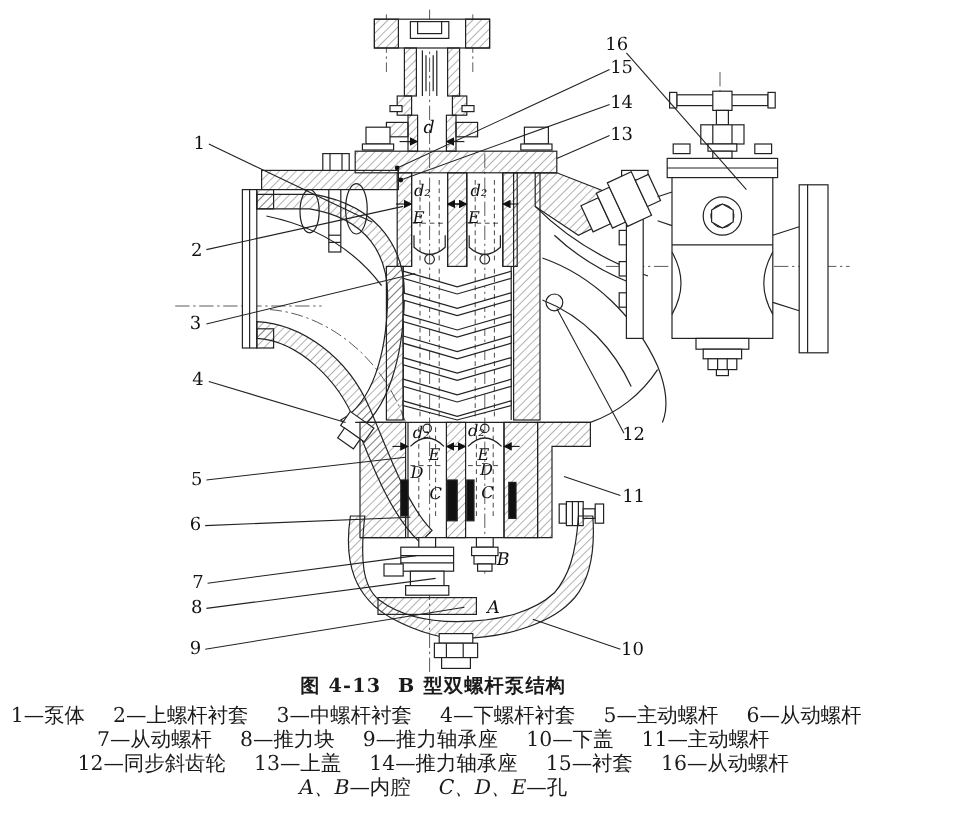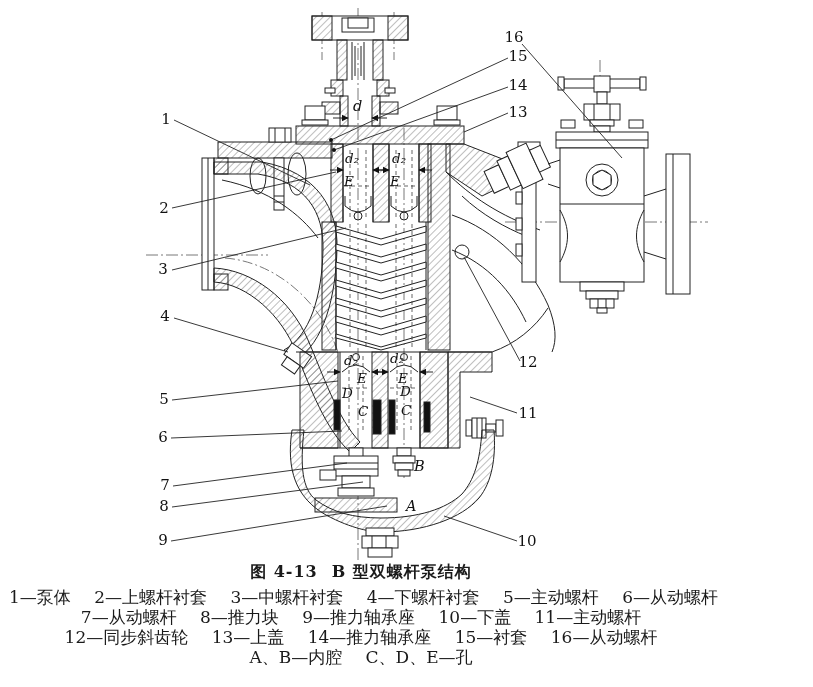--- a/index.html
+++ b/index.html
@@ -5,21 +5,21 @@
   html,body{margin:0;padding:0;background:#fff;}
   .page{position:relative;width:813px;height:687px;background:#fff;overflow:hidden;
         font-family:"DejaVu Serif","Liberation Serif",serif;color:#1a1a1a;}
   .drawing-svg{position:absolute;left:0;top:0;}
   .textblock{position:absolute;left:0;top:560px;width:722px;text-align:center;}
   .caption{font-size:16px;font-weight:bold;letter-spacing:1px;margin:2px 0 4px 0;}
   .caption .cap-prefix{margin-right:14px;}
   .legend-line{font-size:17px;line-height:20px;white-space:nowrap;}
   .li{margin:0 9px;}
   .li .num{font-family:"DejaVu Serif","Liberation Serif",serif;}
-  .li .ital{}
+  .li .ital{font-style:italic;}
   svg text{font-family:"DejaVu Serif","Liberation Serif",serif;fill:#111;}
   svg .callout-num{font-size:15px;}
   svg .dim{font-style:italic;font-size:13.5px;}
   svg .dim-big{font-style:italic;font-size:14.5px;}
 </style>
 </head>
 <body>
 
 <div class="page">
 

